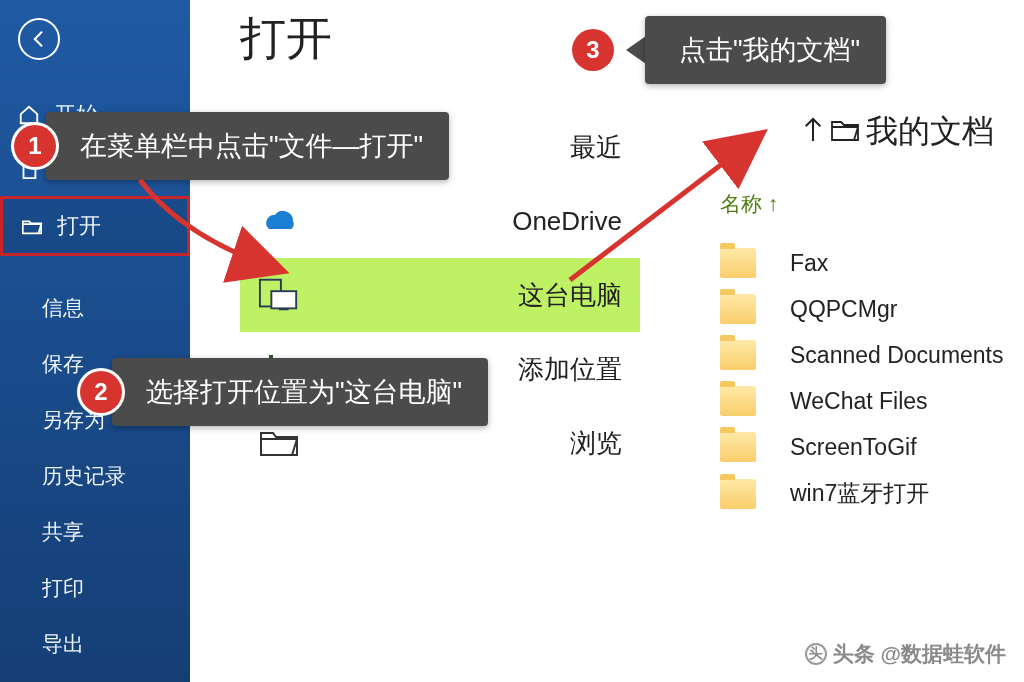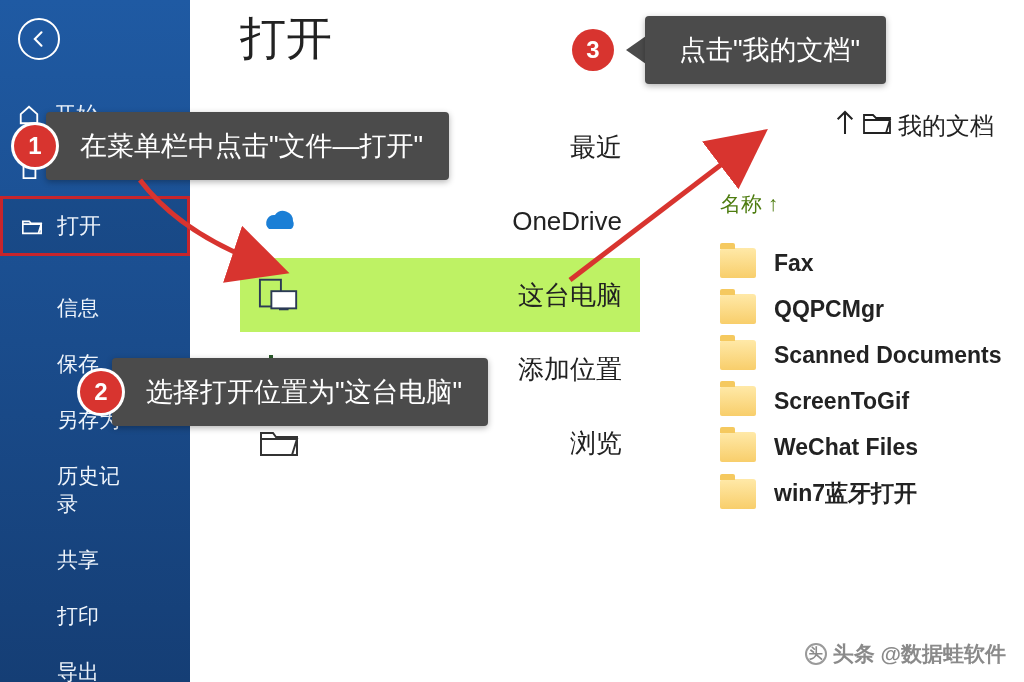--- a/index.html
+++ b/index.html
@@ -4,44 +4,44 @@
 <style>
 * { margin: 0; padding: 0; box-sizing: border-box; }
 body { font-family: "Microsoft YaHei", "Segoe UI", sans-serif; width: 1024px; height: 682px; overflow: hidden; background: #fff; position: relative; }
 
 
 .sidebar { position: absolute; left: 0; top: 0; width: 190px; height: 682px; background: #1a4a8a; background: linear-gradient(to bottom, #1f5aa3, #153e75); color: #fff; }
 .back-btn { width: 42px; height: 42px; border: 2px solid #fff; border-radius: 50%; display: flex; align-items: center; justify-content: center; margin: 18px 0 0 18px; cursor: pointer; }
 .back-btn svg { width: 20px; height: 20px; fill: #fff; }
 .sidebar-item { display: flex; align-items: center; gap: 14px; padding: 12px 18px; font-size: 21px; cursor: pointer; color: #eef4fb; }
 .sidebar-item.main { font-size: 22px; }
-.sidebar-item.sub { padding: 14px 57px; font-size: 21px; }
+.sidebar-item.sub { padding: 14px 42px; font-size: 21px; text-align: right; }
 .sidebar-item .icon { width: 22px; height: 22px; display: inline-flex; align-items: center; justify-content: center; }
 .sidebar-item.selected { border: 3px solid #c7252b; background: rgba(0,0,0,0.08); }
 .sidebar-list-top { margin-top: 28px; }
 .sidebar-sub-group { margin-top: 24px; }
 
 
 .page-title { position: absolute; left: 240px; top: 8px; font-size: 46px; font-weight: 400; color: #222; }
 
 
 .location-list { position: absolute; left: 240px; top: 110px; width: 400px; }
 .location-item { display: flex; align-items: center; gap: 14px; padding: 16px 18px; font-size: 26px; color: #222; cursor: pointer; justify-content: space-between; }
 .location-item.selected { background: #bef264; }
 .location-item .loc-icon { width: 42px; height: 42px; display: inline-flex; align-items: center; justify-content: center; }
 
 
-.breadcrumb-area { position: absolute; right: 30px; top: 110px; display: flex; align-items: center; gap: 6px; font-size: 24px; color: #222; }
+.breadcrumb-area { position: absolute; right: 30px; top: 110px; display: flex; align-items: center; gap: 6px; font-size: 32px; color: #222; }
 .breadcrumb-area .up-arrow svg { width: 22px; height: 26px; }
 .breadcrumb-area .folder-icon svg { width: 30px; height: 26px; }
 
 
 .folder-col-header { position: absolute; left: 720px; top: 190px; font-size: 21px; color: #4d7c0f; }
 .folder-list { position: absolute; left: 720px; top: 240px; }
-.folder-row { display: flex; align-items: center; gap: 18px; padding: 8px 0; font-size: 23px; color: #222; cursor: pointer; font-weight: bold; }
+.folder-row { display: flex; align-items: center; gap: 34px; padding: 8px 0; font-size: 23px; color: #222; cursor: pointer; }
 .folder-glyph { width: 36px; height: 30px; background: linear-gradient(to bottom, #ffe9a8, #f8ce6b); border-radius: 3px 3px 2px 2px; position: relative; }
 .folder-glyph::before { content: ""; position: absolute; left: 0; top: -5px; width: 15px; height: 6px; background: #f5c95f; border-radius: 2px 2px 0 0; }
 
 
 .callout { position: absolute; display: flex; align-items: center; }
 .callout-badge { width: 42px; height: 42px; border-radius: 50%; background: #d8342f; color: #fff; display: flex; align-items: center; justify-content: center; font-size: 24px; font-weight: 700; flex-shrink: 0; margin-right: -10px; z-index: 2; box-shadow: 0 0 0 3px #fff; }
 .callout-box { background: #4b4b4b; color: #fff; font-size: 27px; padding: 16px 26px 16px 34px; border-radius: 4px; white-space: nowrap; box-shadow: 0 2px 6px rgba(0,0,0,0.3); }
 
 
 .callout-1 { left: 14px; top: 112px; }
@@ -195,25 +195,25 @@
   <div class="folder-row">
     <span class="folder-glyph"></span>
     <span>QQPCMgr</span>
   </div>
   <div class="folder-row">
     <span class="folder-glyph"></span>
     <span>Scanned Documents</span>
   </div>
   <div class="folder-row">
     <span class="folder-glyph"></span>
+    <span>WeChat Files</span>
+  </div>
+  <div class="folder-row">
+    <span class="folder-glyph"></span>
     <span>ScreenToGif</span>
-  </div>
-  <div class="folder-row">
-    <span class="folder-glyph"></span>
-    <span>WeChat Files</span>
   </div>
   <div class="folder-row">
     <span class="folder-glyph"></span>
     <span>win7蓝牙打开</span>
   </div>
 </div>
 
 <div class="callout callout-1">
   <div class="callout-badge">1</div>
   <div class="callout-box">在菜单栏中点击"文件—打开"</div>

